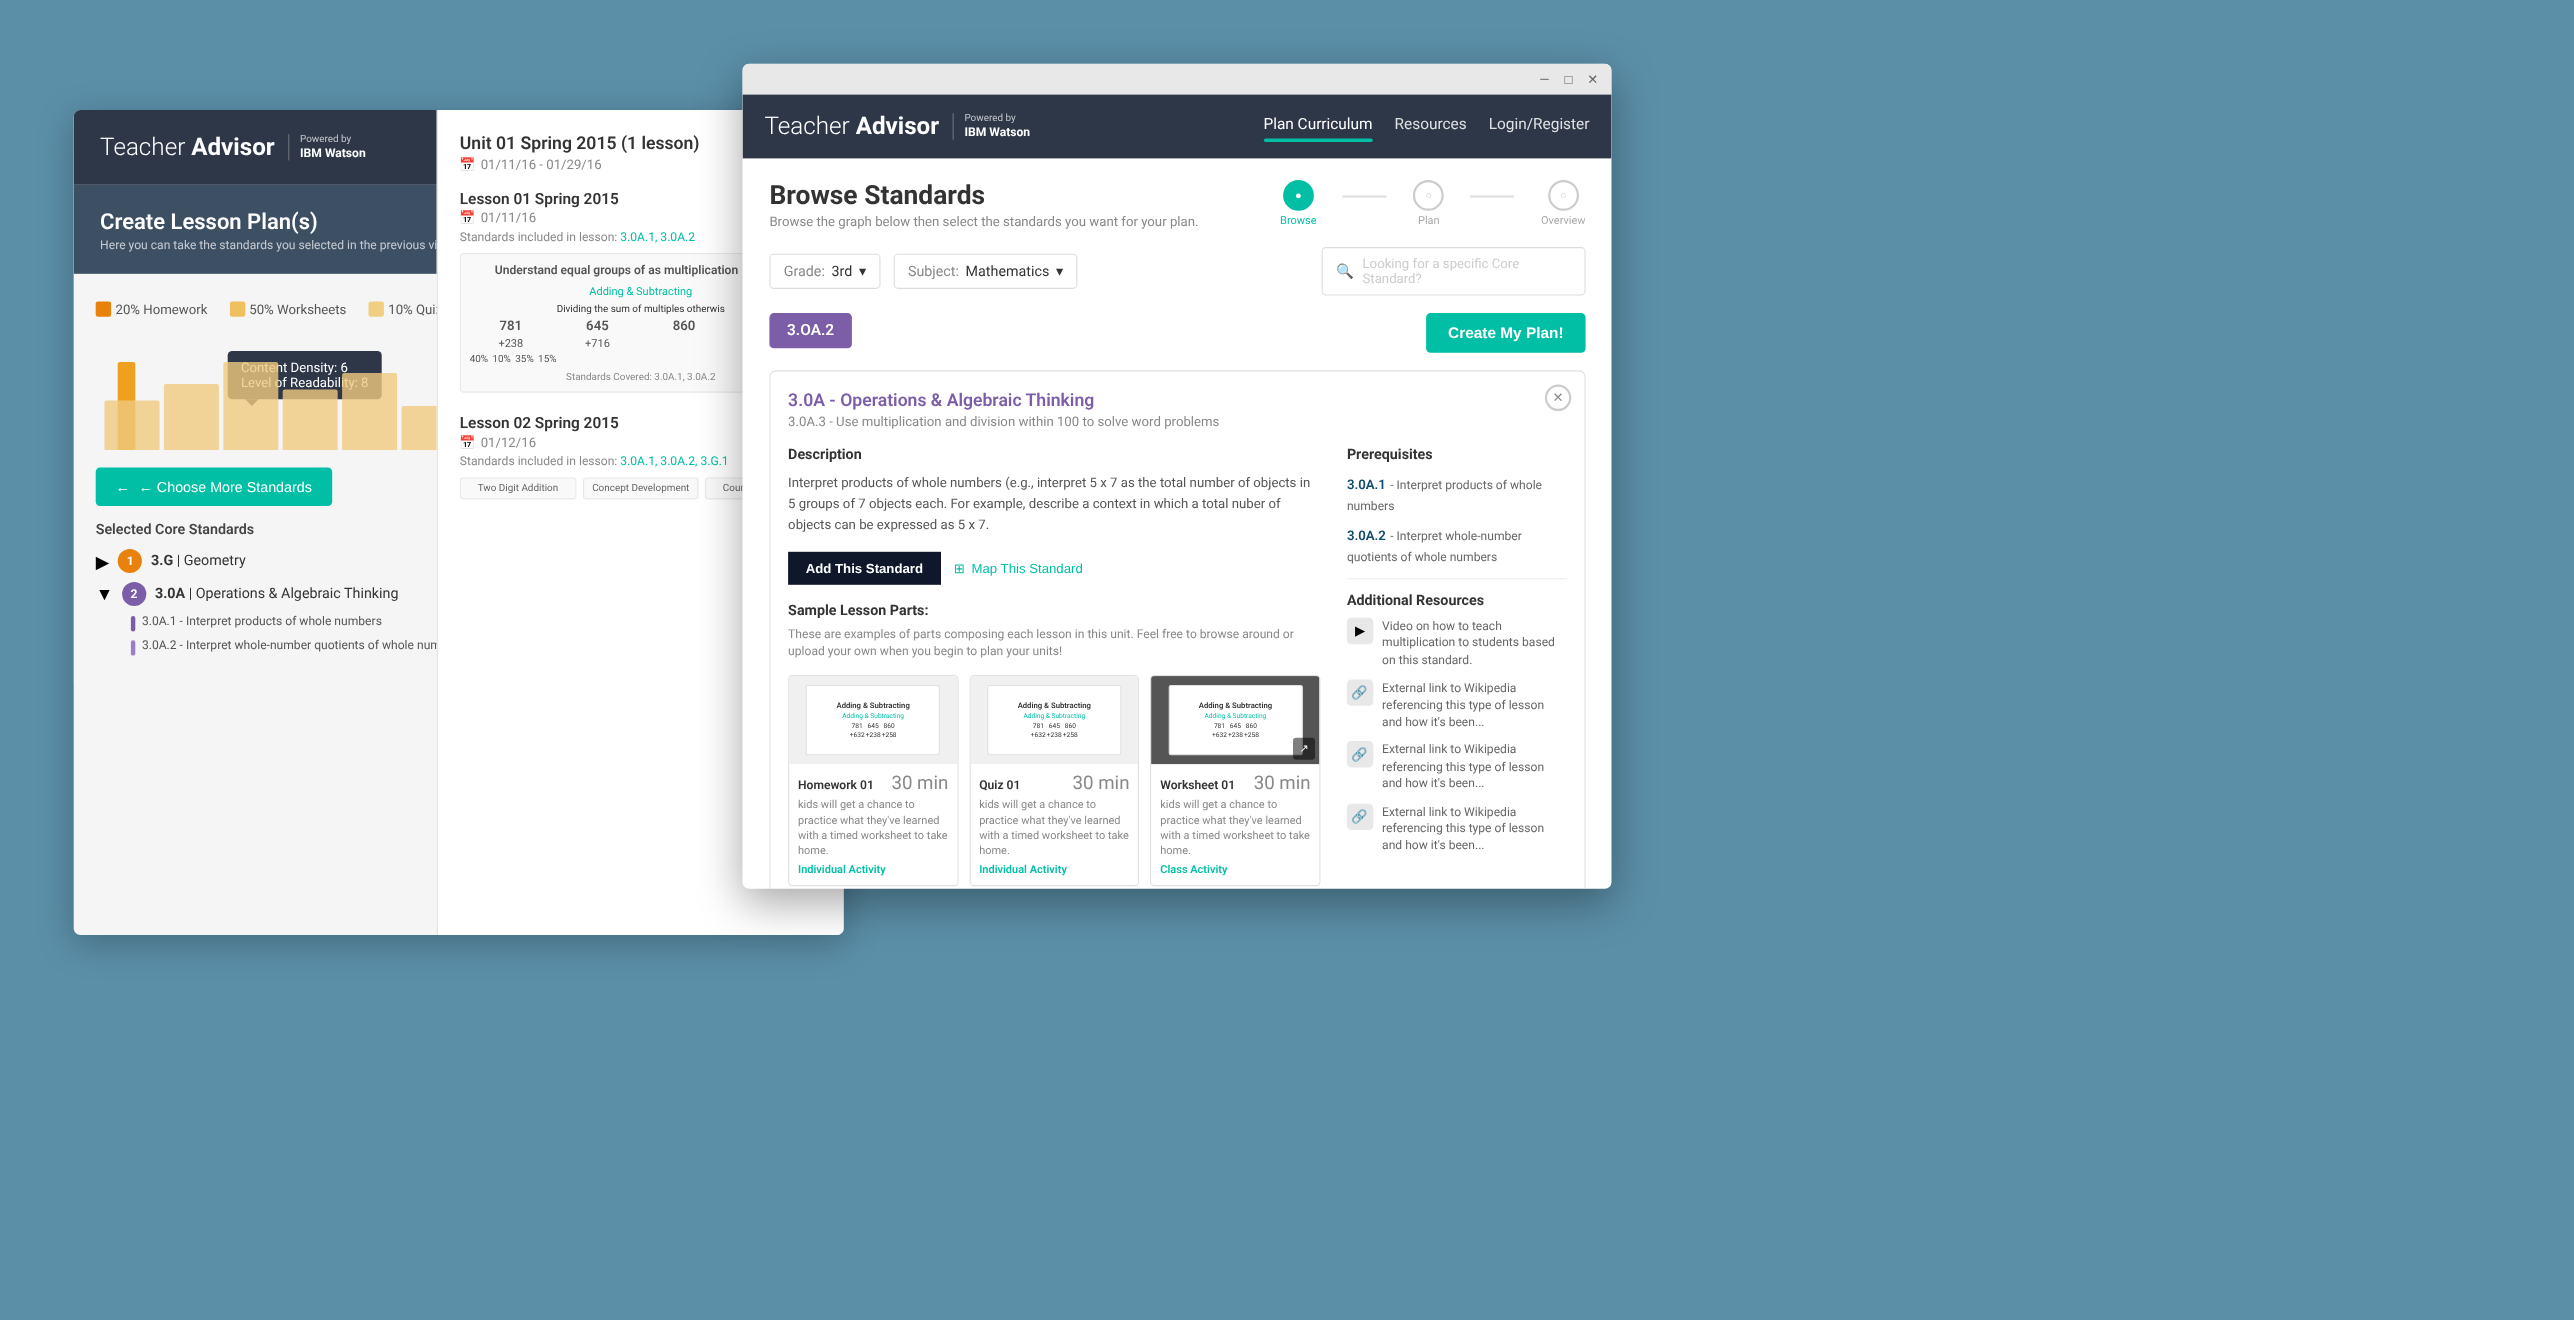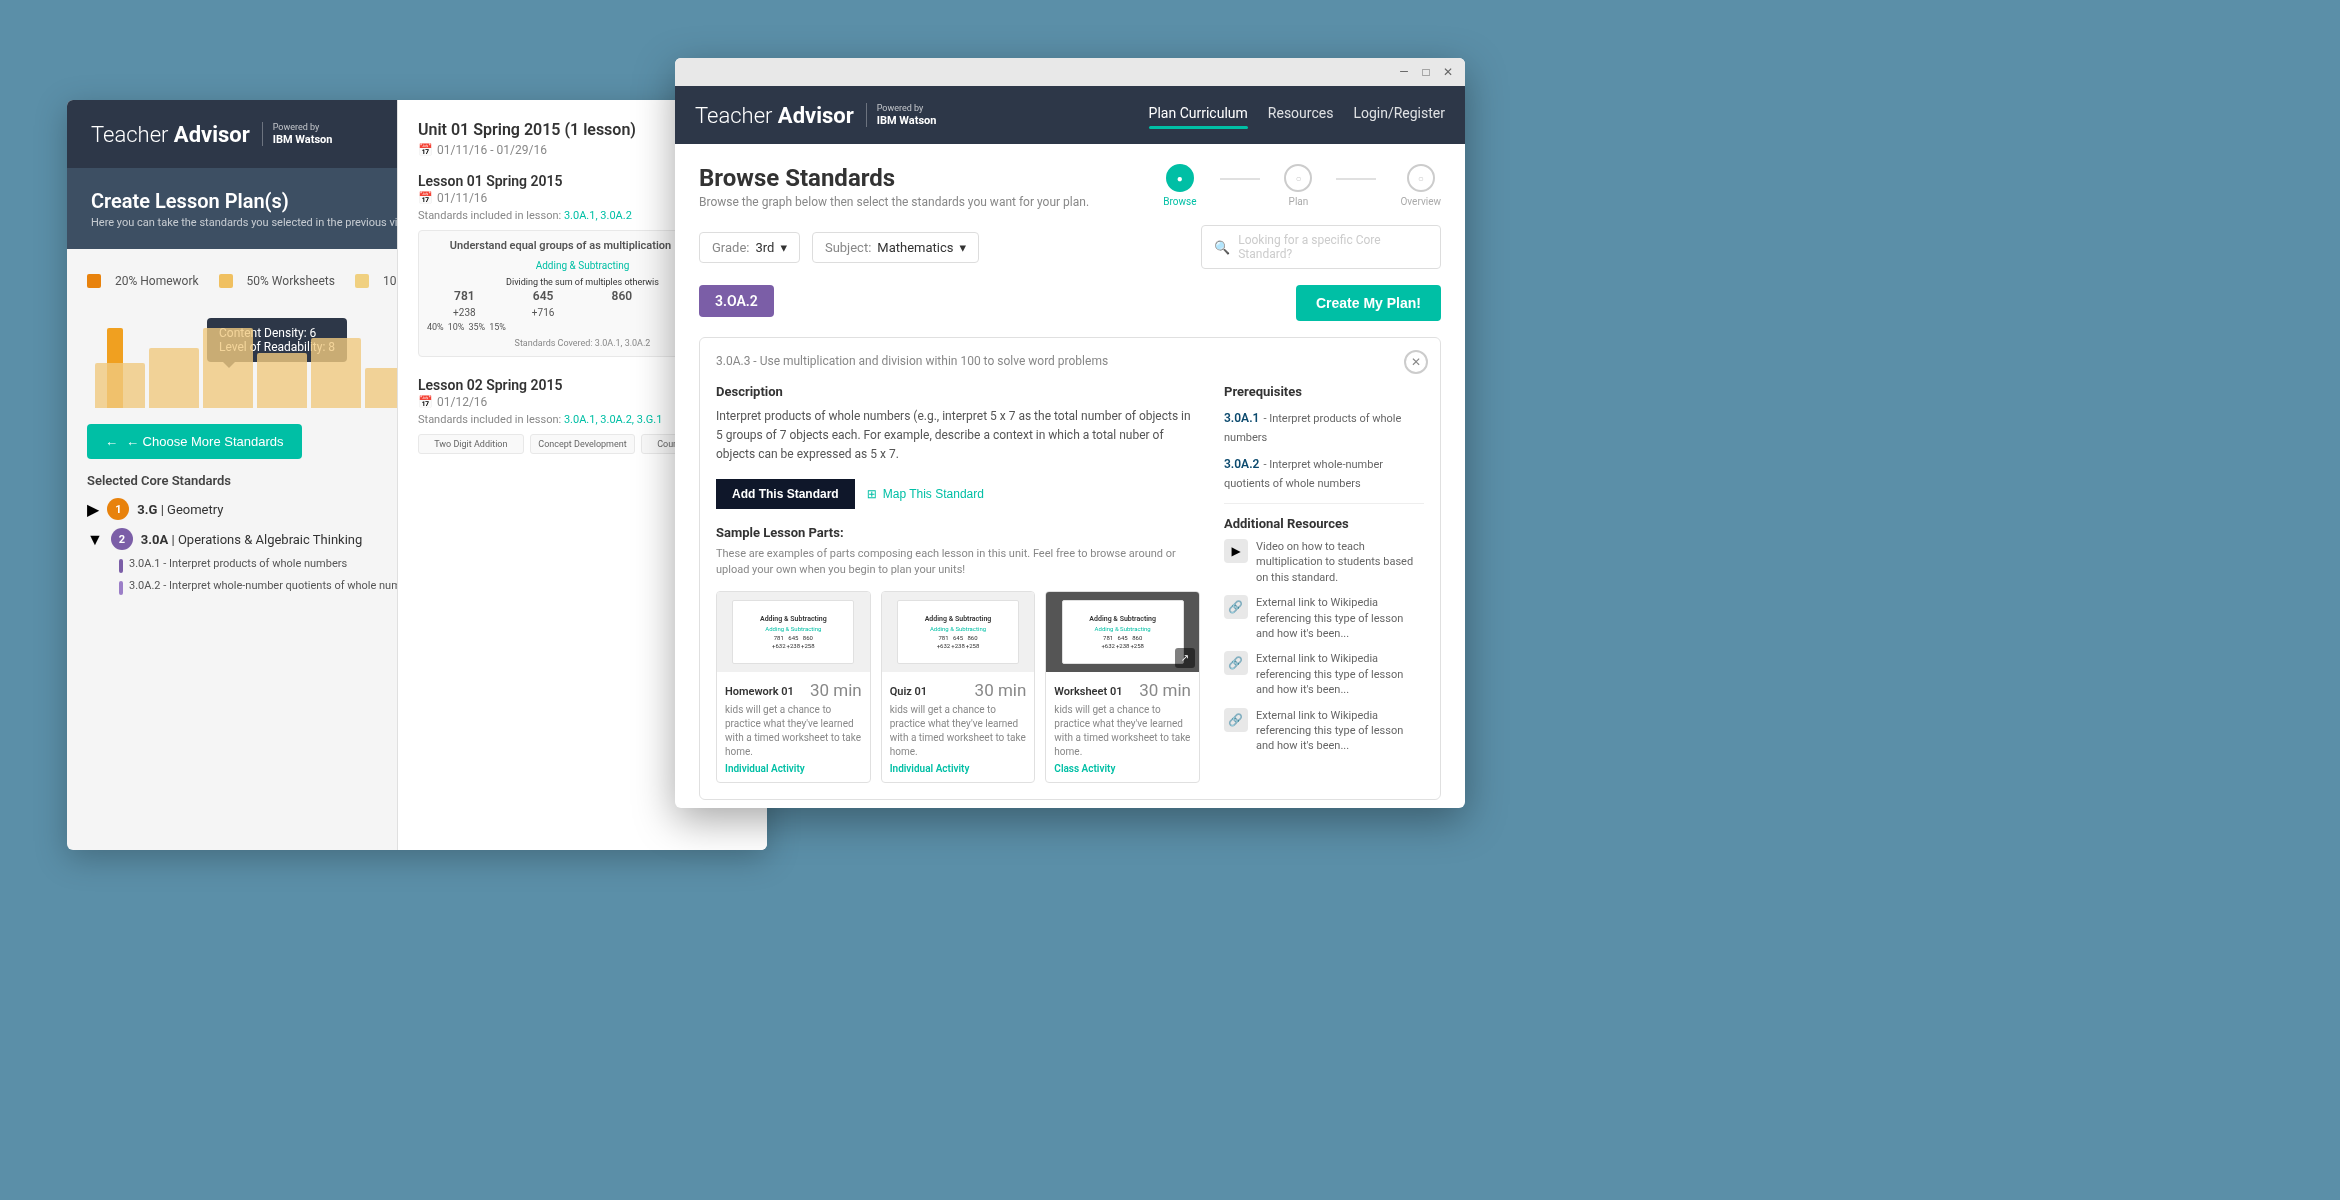--- a/index.html
+++ b/index.html
@@ -170,21 +170,21 @@
       display: flex;
       align-items: center;
       gap: 20px;
       margin-bottom: 12px;
       padding: 8px 0;
     }
 
     .legend-item {
       display: flex;
       align-items: center;
-      gap: 14px;
+      gap: 4px;
       font-size: 12px;
       color: #555;
     }
 
     .legend-dot {
       width: 14px;
       height: 14px;
       border-radius: 2px;
     }
 
@@ -1148,20 +1148,21 @@
       </div>
     </div>
 
     <div class="clearfix">
       <button class="create-plan-btn">Create My Plan!</button>
       <div class="selected-standard-badge">3.OA.2</div>
     </div>
 
     <div class="standard-detail-card">
       <div class="close-icon-btn">✕</div>
+      <div class="standard-detail-title">3.0A - Operations &amp; Algebraic Thinking</div>
       <div class="standard-detail-sub">3.0A.3 - Use multiplication and division within 100 to solve word problems</div>
 
       <div class="detail-layout">
 
         <div class="detail-main">
           <div class="section-label">Description</div>
           <div class="description-text">Interpret products of whole numbers (e.g., interpret 5 x 7 as the total number of objects in 5 groups of 7 objects each. For example, describe a context in which a total nuber of objects can be expressed as 5 x 7.</div>
 
           <div class="action-buttons">
             <button class="add-btn">Add This Standard</button>

